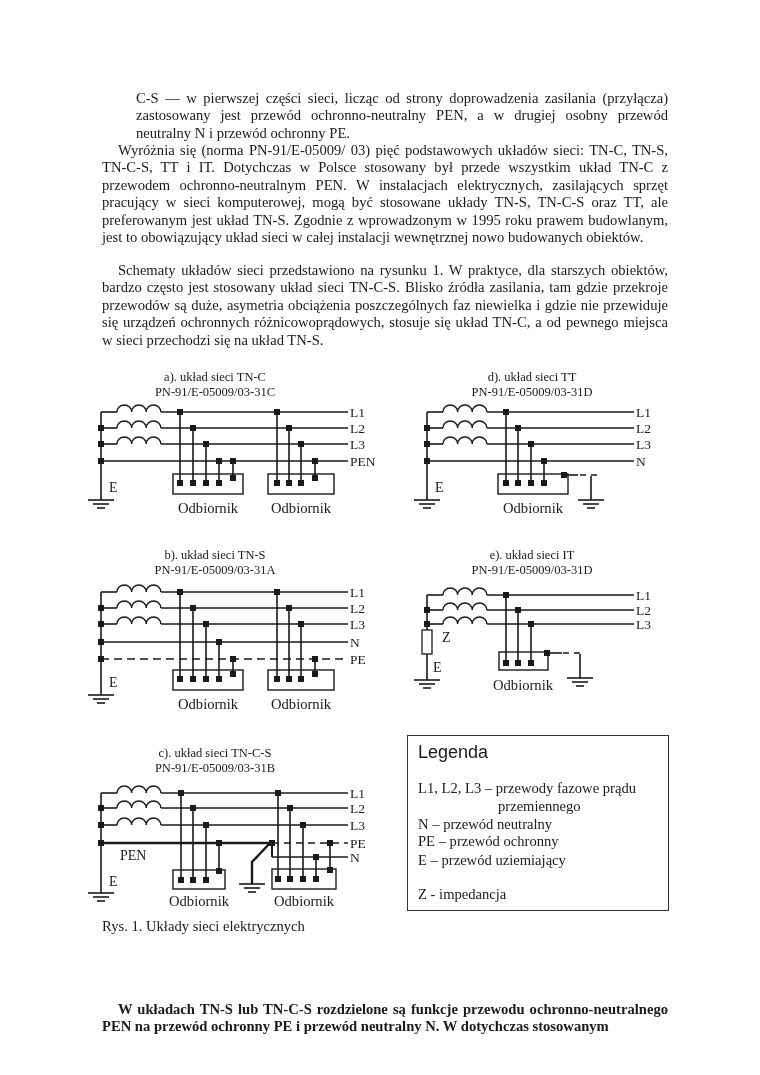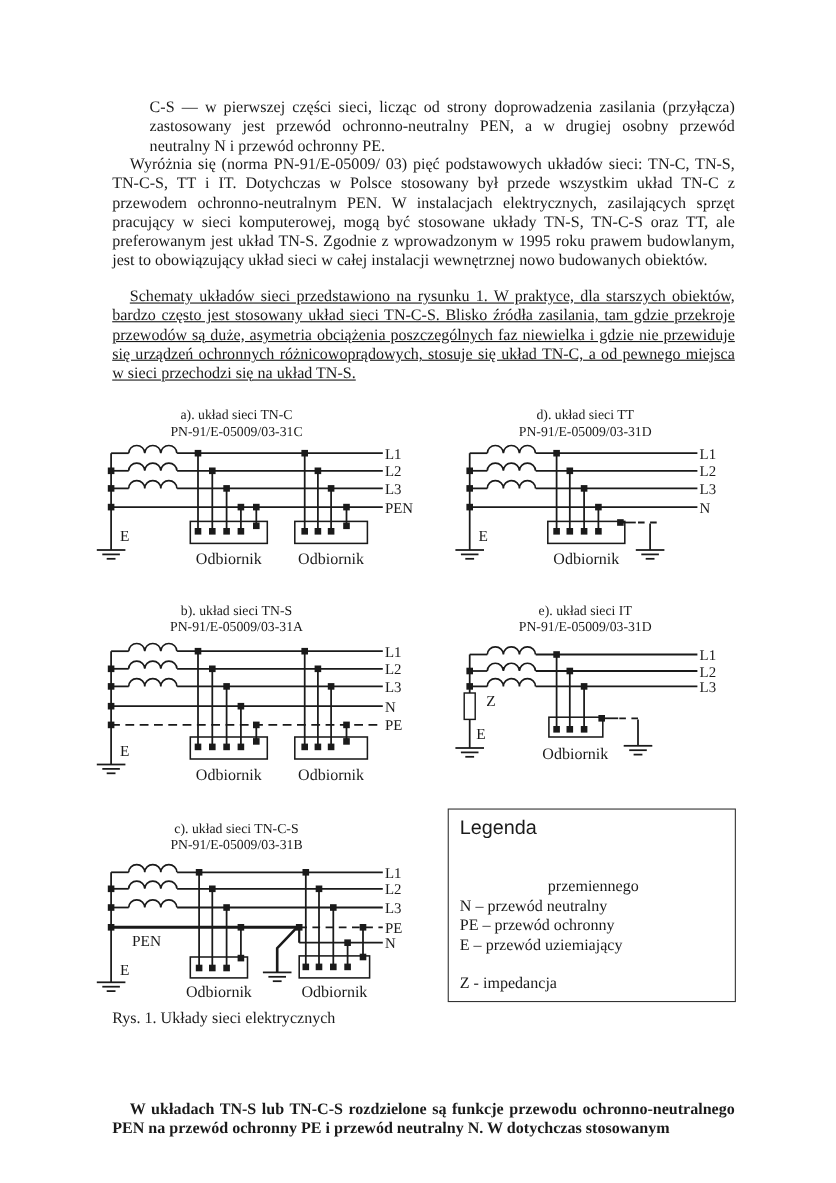--- a/index.html
+++ b/index.html
@@ -4,21 +4,21 @@
 <style>
   html, body { margin:0; padding:0; background:#ffffff; }
   body { width:760px; height:1075px; position:relative; overflow:hidden;
          font-family:"Liberation Serif","DejaVu Serif",serif; color:#1a1a1a; }
   .p { position:absolute; left:102px; width:566px; font-size:14.6px; line-height:17.4px;
        text-align:justify; }
   .p .ind { display:inline-block; width:16px; }
   .intro { left:136px; width:532px; top:90px; }
   .intro b { font-weight:normal; }
   #p1 { top:142px; }
-  #p2 { top:262px;text-decoration:underline; }
+  #p2 { top:262px; }
   #p3 { top:1001px;font-weight:bold; }
   .caption { position:absolute; left:102px; top:918px; font-size:14.6px;text-align:center; }
   svg.fig { position:absolute; left:0; top:0; }
   svg text { font-family:"Liberation Serif","DejaVu Serif",serif; fill:#1a1a1a; }
   .legend { position:absolute; left:407px; top:735px; width:262px; height:176px;
             border:1.5px solid #333; box-sizing:border-box; background:#fff;padding-left:20px; }
   .legend .lt { position:absolute; left:10px; top:6px; font-family:"Liberation Sans","DejaVu Sans",sans-serif;
                 font-size:18px; }
   .legend .li { position:absolute; left:10px; font-size:14.6px; line-height:17.4px; white-space:nowrap; }
 </style>
@@ -305,20 +305,21 @@
       <rect x="313" y="876" width="6" height="6" fill="#1a1a1a"></rect>
       <line x1="330" y1="843" x2="330" y2="870" stroke="#1a1a1a" stroke-width="1.6"></line>
       <rect x="327" y="840" width="6" height="6" fill="#1a1a1a"></rect>
       <rect x="327" y="867" width="6" height="6" fill="#1a1a1a"></rect>
       <text x="304" y="906" font-size="14.6" text-anchor="middle">Odbiornik</text>
     </g>
   </svg>
 
 <div class="legend">
   <div class="lt">Legenda</div>
+  <div class="li" style="top:44px">L1, L2, L3 – przewody fazowe prądu</div>
   <div class="li" style="top:62px;left:90px">przemiennego</div>
   <div class="li" style="top:80px">N – przewód neutralny</div>
   <div class="li" style="top:97px">PE – przewód ochronny</div>
   <div class="li" style="top:116px">E – przewód uziemiający</div>
   <div class="li" style="top:150px">Z - impedancja</div>
 </div>
 
 <div class="caption">Rys. 1. Układy sieci elektrycznych</div>
 <div class="p" id="p3"><span class="ind"></span><span>W układach TN-S lub TN-C-S rozdzielone są funkcje przewodu ochronno-neutralnego PEN na przewód ochronny PE i przewód neutralny N. W dotychczas stosowanym</span></div>
 

